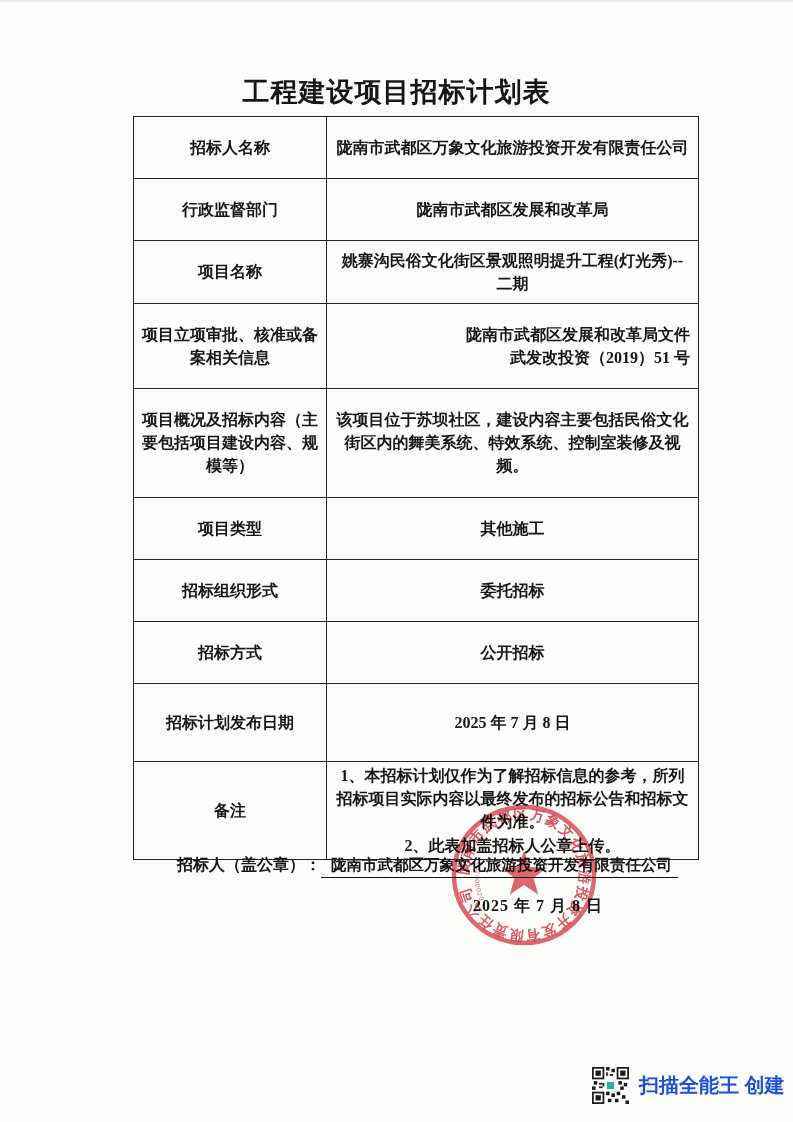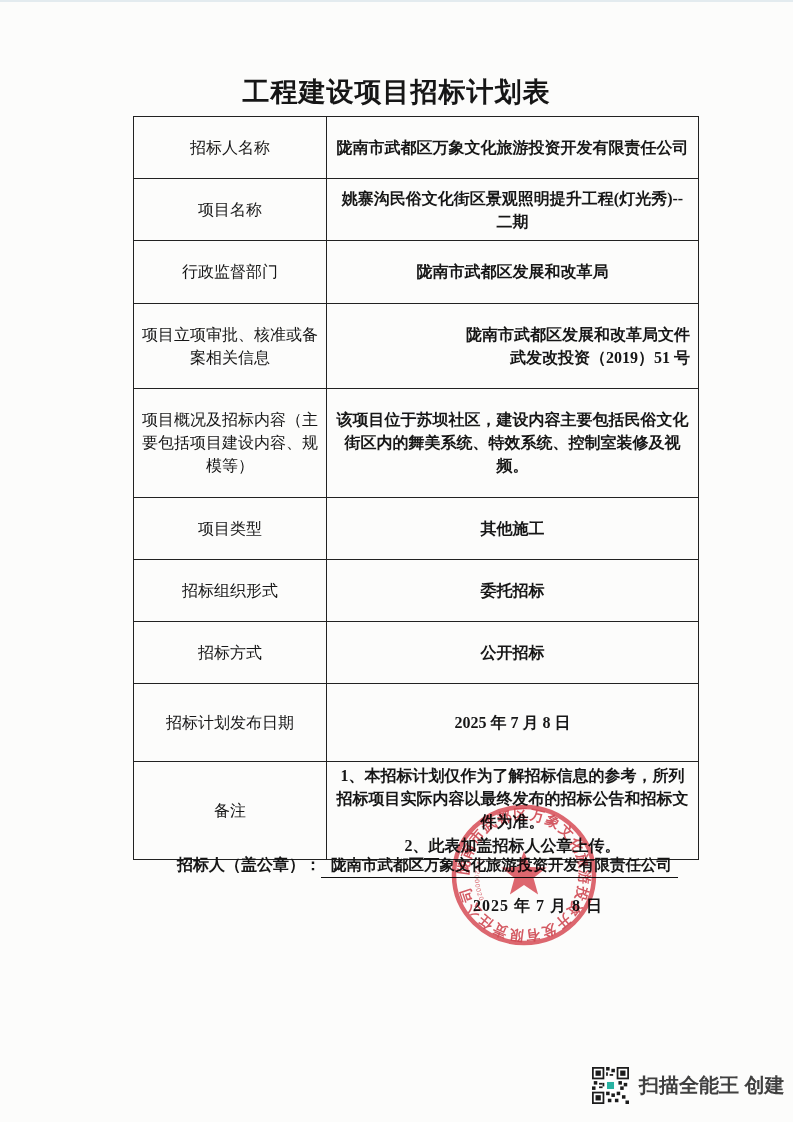--- a/index.html
+++ b/index.html
@@ -23,21 +23,21 @@
     position:absolute;left:133px;top:116px;
     width:537px;border-collapse:collapse;table-layout:fixed;
   }
   table.plan th, table.plan td{
     border:1.6px solid #222;
     font-size:16px;font-weight:600;
     vertical-align:middle;
     padding:2px 8px;
     line-height:1.45;
   }
-  table.plan th{width:182px;text-align:center;font-weight:400;padding:19px 5px;}
+  table.plan th{width:182px;text-align:center;font-weight:700;padding:19px 5px;}
   table.plan td{width:355px;text-align:center;}
   td.left{text-align:left;}
   td.just{text-align:justify;}
   .vline{display:block;}
   .vline-center{text-align:right;}
   .sign-row{
     position:absolute;left:177px;top:855px;
     font-size:16px;font-weight:600;white-space:nowrap;
   }
   .sign-name{
@@ -56,44 +56,44 @@
     mix-blend-mode:multiply;
     opacity:.92;
   }
   .footer{
     position:absolute;left:592px;top:1067px;
     display:flex;align-items:center;gap:10px;
   }
   .footer .qr{width:37px;height:37px;display:block;}
   .footer .wm{
     font-family:"Liberation Sans","DejaVu Sans",sans-serif;
-    font-size:20px;font-weight:600;color:#404040;white-space:nowrap;
+    font-size:20px;font-weight:600;color:#1d4ed8;white-space:nowrap;
   }
 </style>
 </head>
 <body>
 
 <div class="page">
   <div class="scan-edge"></div>
 
   <h1 class="doc-title">工程建设项目招标计划表</h1>
 
   <table class="plan">
     <tbody>
         <tr style="height:44px;">
       <th>招标人名称</th>
       <td>陇南市武都区万象文化旅游投资开发有限责任公司</td>
     </tr>
+    <tr style="height:44px;">
+      <th>行政监督部门</th>
+      <td>陇南市武都区发展和改革局</td>
+    </tr>
     <tr style="height:53px;">
       <th>项目名称</th>
       <td>姚寨沟民俗文化街区景观照明提升工程(灯光秀)--二期</td>
-    </tr>
-    <tr style="height:44px;">
-      <th>行政监督部门</th>
-      <td>陇南市武都区发展和改革局</td>
     </tr>
     <tr style="height:55px;">
       <th>项目立项审批、核准或备案相关信息</th>
       <td>
         <span class="vline vline-center">陇南市武都区发展和改革局文件</span>
         <span class="vline vline-center">武发改投资（2019）51 号</span>
       </td>
     </tr>
     <tr style="height:103px;">
       <th>项目概况及招标内容（主要包括项目建设内容、规模等）</th>

